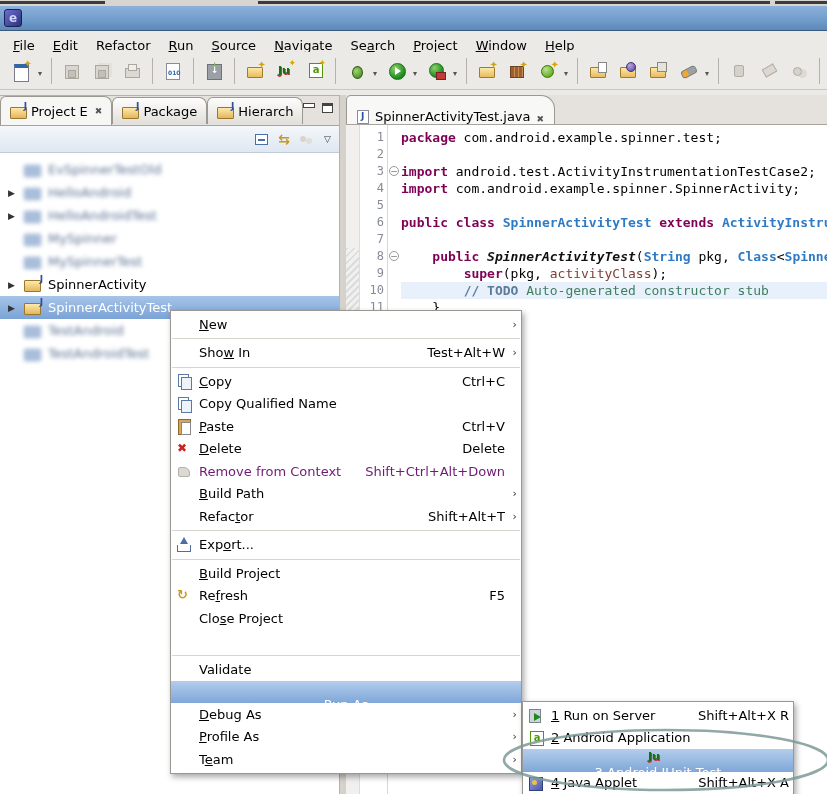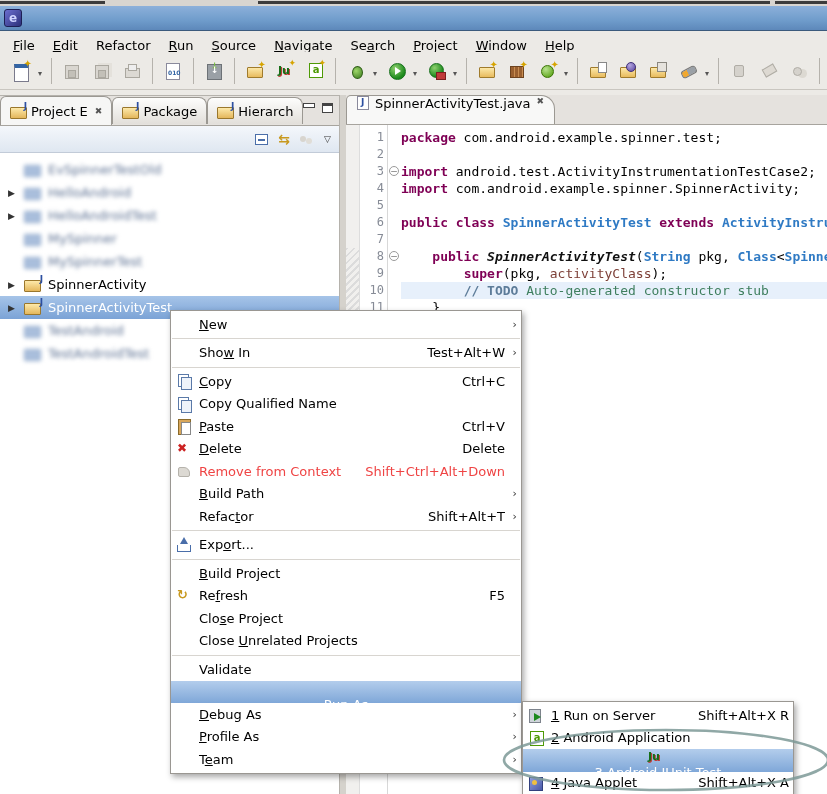--- a/index.html
+++ b/index.html
@@ -113,21 +113,21 @@
   .trow.blurred .t-icon::before { background:#a9bedc; border-color:#8ba3c6; }
   .trow.blurred .t-icon::after { content:""; }
   .trow.blurred .blurwrap { filter:blur(2.3px); color:#5f7394; }
   .trow .t-label { white-space:nowrap; }
   .trow.selected { background:linear-gradient(#a6c4e8,#7ba3d6); }
   .trow.selected .t-label { color:#fff; }
 
   
   .editor { position:absolute; left:346px; top:0; width:481px; height:699px; background:#e5e2de; }
   .ed-tabbar { height:30px; display:flex; align-items:flex-end; background:#e5e2de; border-bottom:1px solid #a7a49e; }
-  .ed-tab { display:flex; align-items:flex-start; gap:6px; height:29px; padding:0 10px;
+  .ed-tab { display:flex; align-items:flex-end; gap:6px; height:29px; padding:0 10px;
     border:1px solid #9b9892; border-bottom:none; border-radius:5px 14px 0 0; background:#f8f8f7; white-space:nowrap; }
   .jfile-icon { width:12px; height:14px; background:#fff; border:1px solid #8a8a9c; position:relative; }
   .jfile-icon::after { content:"J"; position:absolute; left:3px; top:0px; font-size:9px; font-weight:bold; color:#2c4fa0; }
   .ed-body { position:relative; height:669px; background:#fff; display:flex; overflow:hidden; }
   .ann-ruler { width:14px; background:#f1f0ee; border-right:1px solid #ddd; position:relative; flex:0 0 auto; }
   .ann-hatch { position:absolute; left:0; width:100%; background:repeating-linear-gradient(135deg,#dcdcdc 0 2px,#f1f0ee 2px 5px); }
   .ann-task { position:absolute; left:1px; width:11px; height:11px; background:#fff; border:1px solid #7a8db0; font-size:8px; color:#2a66c8; line-height:10px; text-align:center; font-weight:bold; }
   .num-ruler { width:28px; background:#fff; border-right:1px solid #d8d8d8; flex:0 0 auto;
     font-family:"DejaVu Sans Mono", monospace; font-size:12px; color:#868b96; text-align:right; padding:4px 3px 0 0; }
   .num-ruler div { height:17px; line-height:17px; }
@@ -147,21 +147,21 @@
   
   .menu { position:absolute; background:#fff; border:1px solid #9a9792; box-shadow:2px 3px 6px rgba(0,0,0,.35); padding:2px 0; z-index:20; }
   #context-menu { left:170px; top:310px; width:352px; }
   #runas-menu { left:522px; top:701px; width:272px; z-index:21; }
   .mi { height:22.5px; display:flex; align-items:center; position:relative; padding:0 4px; }
   .mi-icon { width:20px; height:16px; position:relative; flex:0 0 auto; margin-right:4px; }
   .mi-label { flex:1; white-space:nowrap; }
   .mi-short { margin-left:18px; white-space:nowrap; }
   .mi-arrow { width:12px; text-align:right; font-size:11px; color:#333; visibility:hidden; }
   .mi.submenu .mi-arrow { visibility:visible; }
-  .mi.disabled .mi-label, .mi.disabled .mi-short { color:#ef4444; }
+  .mi.disabled .mi-label, .mi.disabled .mi-short { color:#701a75; }
   .mi.selected { background:linear-gradient(#b3cdec,#7fa7d8);flex-direction:column; }
   .mi.selected .mi-label, .mi.selected .mi-short, .mi.selected .mi-arrow { color:#fff; }
   .msep { height:1px; background:#d8d5d0; margin:2.5px 1px; }
 
   .ic-copy::before, .ic-copy-qualified::before { content:""; left:3px; top:1px; width:9px; height:11px; background:#fff; border:1px solid #5a79a8; }
   .ic-copy::after, .ic-copy-qualified::after { content:""; left:6px; top:4px; width:9px; height:11px; background:#eef3fa; border:1px solid #5a79a8; }
   .ic-paste::before { content:""; left:3px; top:1px; width:11px; height:14px; background:#d9a75a; border:1px solid #8a6a2a; }
   .ic-paste::after { content:""; left:6px; top:4px; width:8px; height:11px; background:#fff; border:1px solid #888; }
   .ic-delete::before { content:"✖"; left:2px; top:0; color:#cc2222; font-size:12px; font-weight:bold; }
   .ic-remove-context::before { content:""; left:3px; top:4px; width:10px; height:8px; background:#dcd9d3; border:1px solid #b5b2ab; border-radius:2px 6px 2px 2px; }
@@ -520,21 +520,20 @@
       <span class="mi-arrow">›</span>
     </div>
     <div class="mi">
       <span class="mi-icon"></span>
       <span class="mi-label">Clo<u>s</u>e Project</span>
       <span class="mi-short"></span>
       <span class="mi-arrow">›</span>
     </div>
     <div class="mi">
       <span class="mi-icon"></span>
-      <span class="mi-label">Close <u>U</u>nrelated Projects</span>
       <span class="mi-short"></span>
       <span class="mi-arrow">›</span>
     </div>
     <div class="msep"></div>
     <div class="mi">
       <span class="mi-icon"></span>
       <span class="mi-label">Validate</span>
       <span class="mi-short"></span>
       <span class="mi-arrow">›</span>
     </div>

